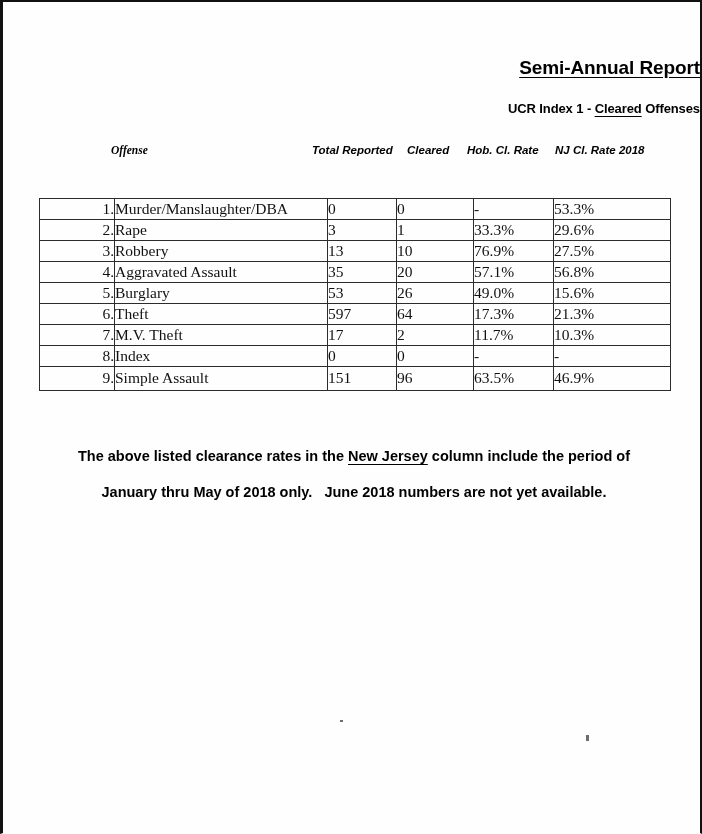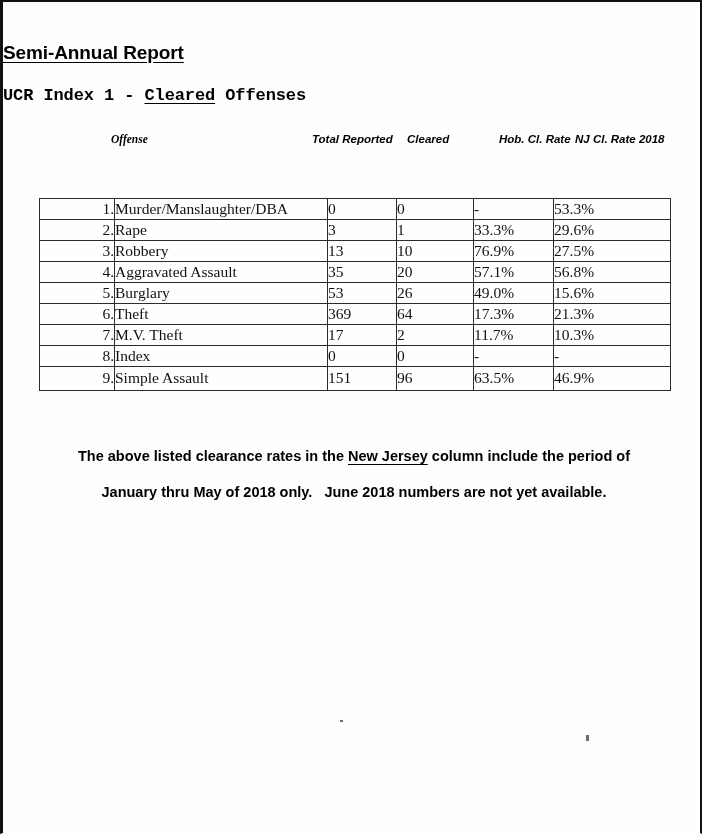--- a/index.html
+++ b/index.html
@@ -25,22 +25,22 @@
     height: 834px;
     box-sizing: border-box;
     border-top: 2px solid #111;
     border-left: 3px solid #111;
     border-right: 2px solid #111;
     border-bottom: 1px solid #ffffff;
     background: #fefefe;
   }
 
   .titles {
-    padding-top: 40px;
-    text-align: left;
+    padding-top: 55px;
+    text-align: right;
   }
   .title-line {
     font-weight: bold;
     letter-spacing: -0.1px;
     color: #000;
   }
   #doc-title {
     font-size: 19px;
     text-decoration: underline;
     text-underline-offset: 3px;
@@ -49,23 +49,22 @@
   #doc-period {
     font-size: 17.5px;
     margin-bottom: 22px;
   }
   #doc-period sup {
     font-size: 11px;
     vertical-align: super;
     line-height: 0;
   }
   #doc-subtitle {
-    font-size: 17px;
+    font-size: 13px;
     margin-bottom: 16px;
-    font-family: Liberation Mono, monospace;
   }
   .u { text-decoration: underline; text-underline-offset: 3px; }
 
   
   #col-headers {
     position: relative;
     height: 30px;
     margin-top: 24px;
     font-style: italic;
   }
@@ -79,22 +78,22 @@
   }
   #hdr-offense {
     left: 108px;
     top: 0px;
     font-family: "Liberation Serif", serif;
     font-size: 16px;
     font-weight: bold;
   }
   #hdr-total   { left: 309px; }
   #hdr-cleared { left: 404px; }
-  #hdr-hob     { left: 496px; }
-  #hdr-nj      { left: 572px; }
+  #hdr-hob     { left: 464px; }
+  #hdr-nj      { left: 552px; }
 
   
   #offense-table {
     position: absolute;
     left: 36px;
     top: 196px;
     width: 625px;
     border-collapse: collapse;
     font-family: "Liberation Serif", serif;
     font-size: 15.5px;
@@ -214,21 +213,21 @@
           <td class="c-num">5.</td>
           <td class="c-name">Burglary</td>
           <td class="c-total">53</td>
           <td class="c-cleared">26</td>
           <td class="c-hob">49.0%</td>
           <td class="c-nj">15.6%</td>
         </tr>
         <tr>
           <td class="c-num">6.</td>
           <td class="c-name">Theft</td>
-          <td class="c-total">369</td>
+          <td class="c-total">597</td>
           <td class="c-cleared">64</td>
           <td class="c-hob">17.3%</td>
           <td class="c-nj">21.3%</td>
         </tr>
         <tr>
           <td class="c-num">7.</td>
           <td class="c-name">M.V. Theft</td>
           <td class="c-total">17</td>
           <td class="c-cleared">2</td>
           <td class="c-hob">11.7%</td>

